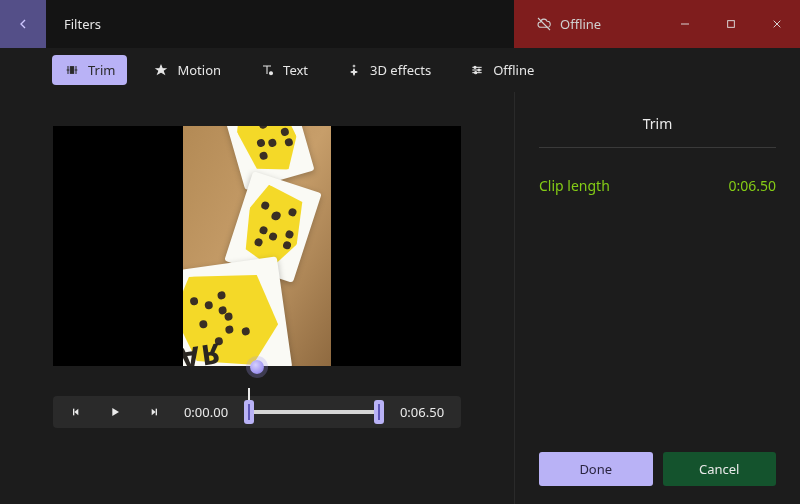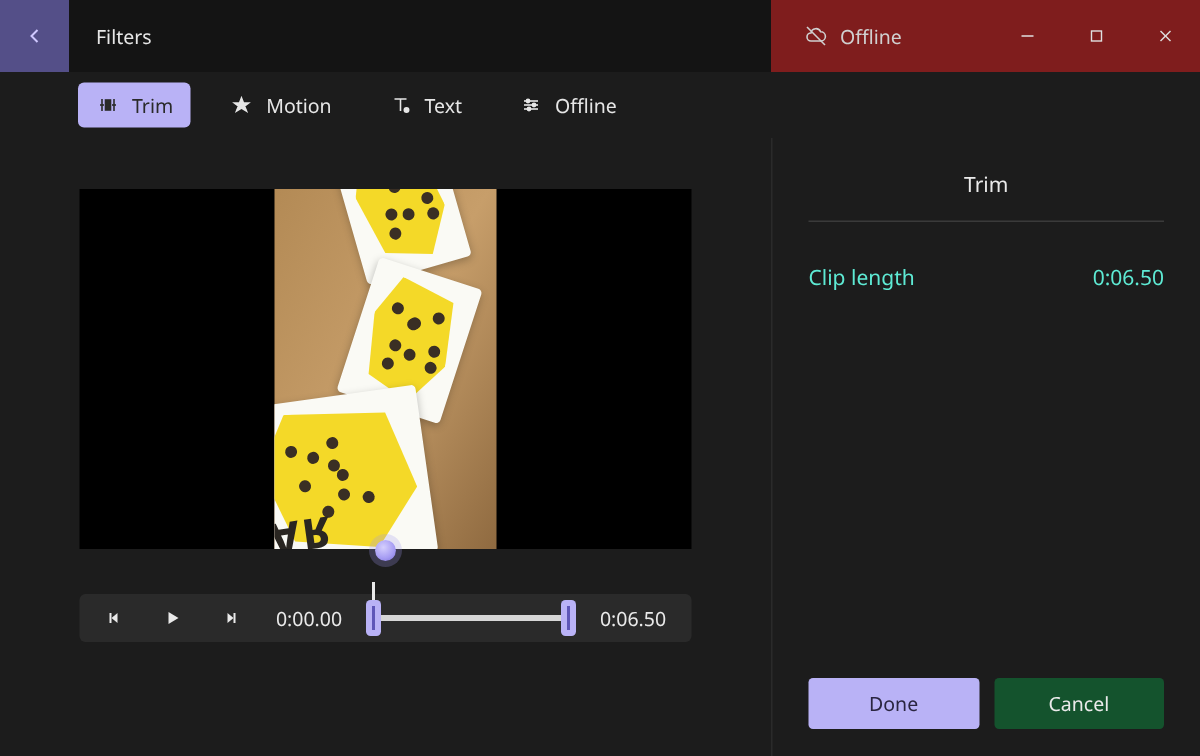--- a/index.html
+++ b/index.html
@@ -209,21 +209,21 @@
     text-align: center;
     font-size: 14px;
     color: #eaeaea;
     padding-bottom: 14px;
     border-bottom: 1px solid #3a3a3a;
   }
   .clip-row {
     display: flex; justify-content: space-between;
     margin-top: 28px;
     font-size: 14px;
-    color: #5eead4;
+    color: #84cc16;
   }
   .side-spacer { flex: 1; }
   .side-buttons {
     display: flex; gap: 10px; 
   }
   .btn {
     flex: 1; height: 34px;
     display: flex; align-items: center; justify-content: center;
     border-radius: 3px;
     font-size: 13px;
@@ -288,20 +288,27 @@
     </svg>
     <span>Motion</span>
   </div>
   <div class="tool-btn">
     <svg class="ic" viewBox="0 0 24 24" fill="none" stroke-width="1.6">
       <path d="M6 6h12M12 6v12"></path>
         <circle cx="18" cy="17" r="2.2"></circle>
         <line x1="16.8" y1="15.8" x2="19.2" y2="18.2"></line>
     </svg>
     <span>Text</span>
+  </div>
+  <div class="tool-btn">
+    <svg class="ic" viewBox="0 0 24 24" fill="none" stroke-width="1.6">
+      <path d="M12 4v4M10 6h4"></path>
+        <path d="M7 13l1 4 4 1-4 1-1 4-1-4-4-1 4-1z" transform="translate(5 -3)"></path>
+    </svg>
+    <span>3D effects</span>
   </div>
   <div class="tool-btn">
     <svg class="ic" viewBox="0 0 24 24" fill="none" stroke-width="1.6">
       <line x1="5" y1="8" x2="19" y2="8"></line>
         <line x1="5" y1="12" x2="19" y2="12"></line>
         <line x1="5" y1="16" x2="19" y2="16"></line>
       <circle cx="9" cy="8" r="1.6"></circle>
         <circle cx="15" cy="12" r="1.6"></circle>
         <circle cx="10" cy="16" r="1.6"></circle>
     </svg>

